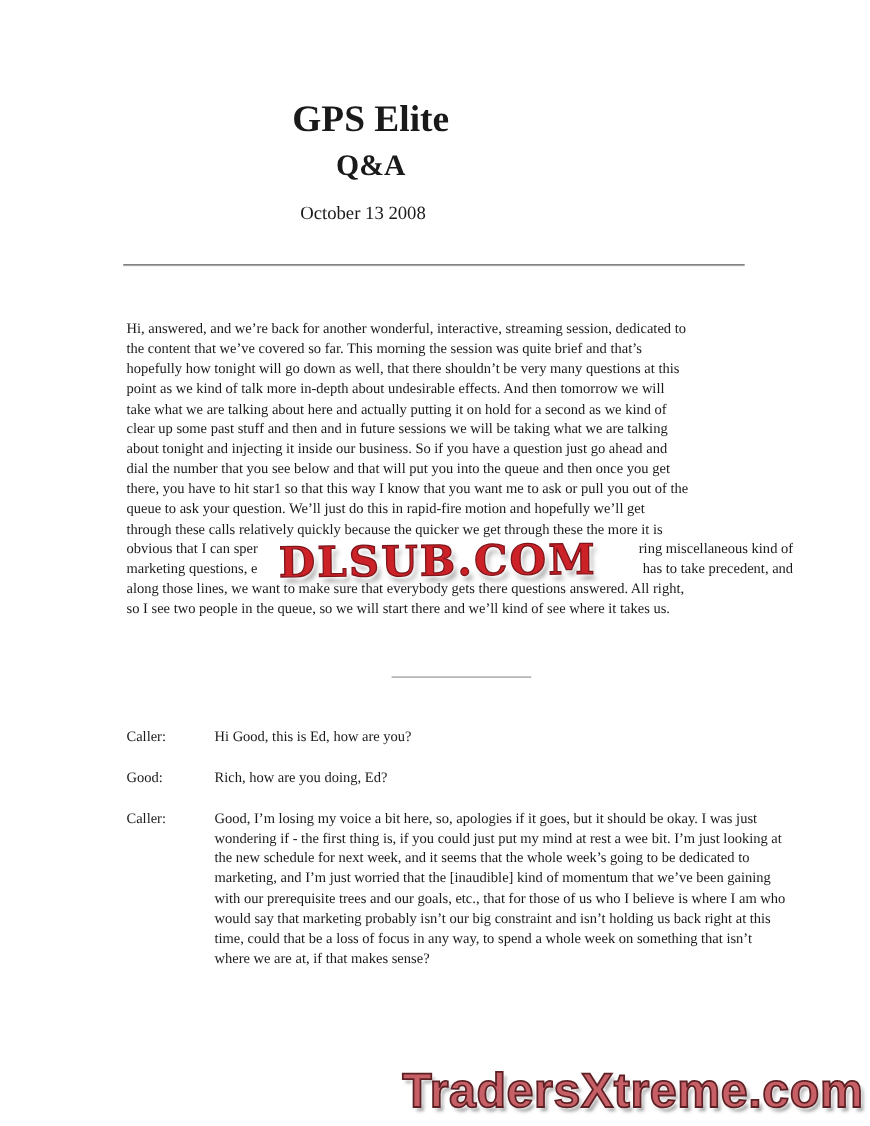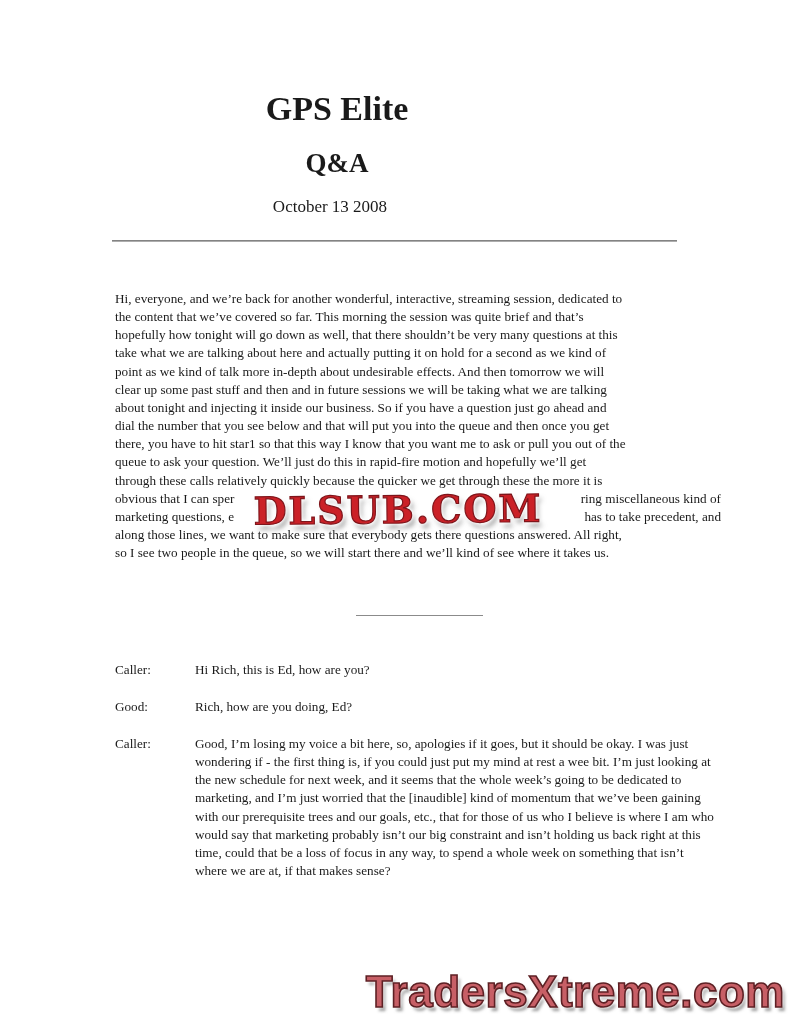--- a/index.html
+++ b/index.html
@@ -19,21 +19,21 @@
     font-weight:bold;font-size:45px;letter-spacing:-1px;
     background:linear-gradient(180deg,#3c3c3c 0%,#161616 42%,#5d4343 72%,#b18e8e 100%);
     -webkit-background-clip:text;background-clip:text;
     color:transparent;
     filter:drop-shadow(0 0 0.6px rgba(0,0,0,.35));
   }
 
   
   .title-block{position:absolute;top:92px;left:0;width:674px;text-align:center;}
   .doc-title{font-size:34px;font-weight:bold;margin:0;line-height:34px;}
-  .doc-subtitle{font-size:27px;font-weight:bold;margin:24px 0 0 0;line-height:27px;}
+  .doc-subtitle{font-size:27px;font-weight:bold;margin:11px 0 0 0;line-height:27px;}
   .doc-date{font-size:17px;font-weight:normal;margin:21px 14px 0 0;line-height:17px;}
 
   
   .rule-top{
     position:absolute;left:112px;top:240px;width:565px;height:2px;
     background:linear-gradient(180deg,#6e6e6e,#c2c2c2);
   }
   .divider-short{
     position:absolute;left:356px;top:615px;width:127px;height:0;
     border-top:1.4px solid #8b8b8b;
@@ -93,25 +93,25 @@
 
   <div class="title-block">
     <div class="doc-title">GPS Elite</div>
     <div class="doc-subtitle">Q&amp;A</div>
     <div class="doc-date">October 13 2008</div>
   </div>
 
   <div class="rule-top"></div>
 
   <div class="intro">
-    <div class="ln">Hi, everyone, and we’re back for another wonderful, interactive, streaming session, dedicated to</div>
+    <div class="ln">Hi, answered, and we’re back for another wonderful, interactive, streaming session, dedicated to</div>
     <div class="ln">the content that we’ve covered so far. This morning the session was quite brief and that’s</div>
     <div class="ln">hopefully how tonight will go down as well, that there shouldn’t be very many questions at this</div>
+    <div class="ln">point as we kind of talk more in-depth about undesirable effects. And then tomorrow we will</div>
     <div class="ln">take what we are talking about here and actually putting it on hold for a second as we kind of</div>
-    <div class="ln">point as we kind of talk more in-depth about undesirable effects. And then tomorrow we will</div>
     <div class="ln">clear up some past stuff and then and in future sessions we will be taking what we are talking</div>
     <div class="ln">about tonight and injecting it inside our business. So if you have a question just go ahead and</div>
     <div class="ln">dial the number that you see below and that will put you into the queue and then once you get</div>
     <div class="ln">there, you have to hit star1 so that this way I know that you want me to ask or pull you out of the</div>
     <div class="ln">queue to ask your question. We’ll just do this in rapid-fire motion and hopefully we’ll get</div>
     <div class="ln">through these calls relatively quickly because the quicker we get through these the more it is</div>
     <div class="ln-split">
       <span>obvious that I can sper</span>
       <span>ring miscellaneous kind of</span>
     </div>
@@ -123,21 +123,21 @@
     <div class="ln">so I see two people in the queue, so we will start there and we’ll kind of see where it takes us.</div>
   </div>
 
   <div class="watermark">DLSUB.COM</div>
 
   <div class="divider-short"></div>
 
   <div class="dialogue">
     <div class="dlg-row">
       <div class="speaker">Caller:</div>
-      <div class="dlg-text">Hi Rich, this is Ed, how are you?</div>
+      <div class="dlg-text">Hi Good, this is Ed, how are you?</div>
     </div>
     <div class="dlg-row">
       <div class="speaker">Good:</div>
       <div class="dlg-text">Rich, how are you doing, Ed?</div>
     </div>
     <div class="dlg-row">
       <div class="speaker">Caller:</div>
       <div class="dlg-text">Good, I’m losing my voice a bit here, so, apologies if it goes, but it should be okay. I was just wondering if - the first thing is, if you could just put my mind at rest a wee bit. I’m just looking at the new schedule for next week, and it seems that the whole week’s going to be dedicated to marketing, and I’m just worried that the [inaudible] kind of momentum that we’ve been gaining with our prerequisite trees and our goals, etc., that for those of us who I believe is where I am who would say that marketing probably isn’t our big constraint and isn’t holding us back right at this time, could that be a loss of focus in any way, to spend a whole week on something that isn’t where we are at, if that makes sense?</div>
     </div>
   </div>

